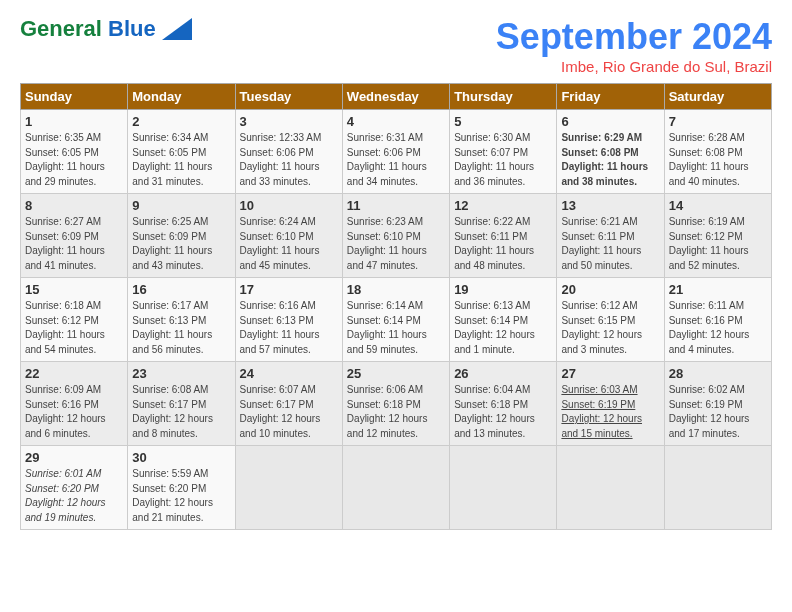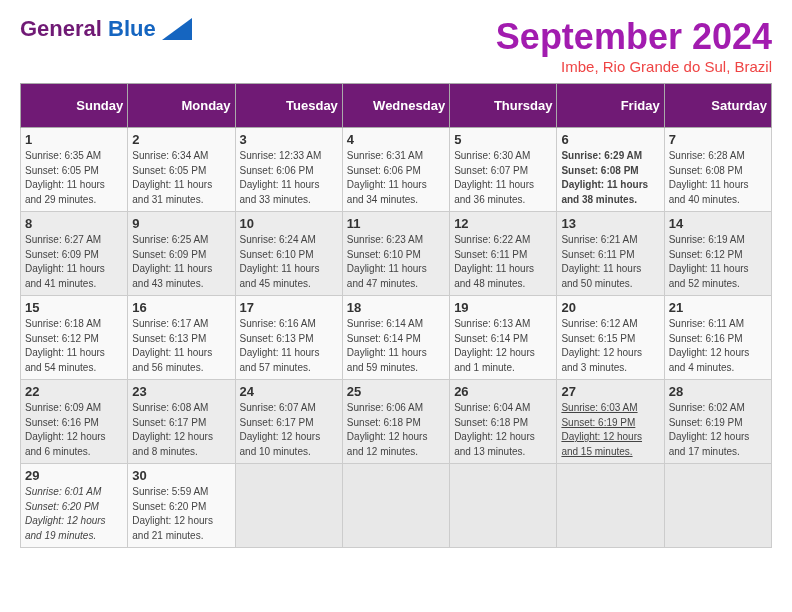--- a/index.html
+++ b/index.html
@@ -24,38 +24,38 @@
       display: flex;
       flex-direction: column;
       align-items: flex-start;
     }
     .title-block {
       text-align: right;
     }
     .month-title {
       font-size: 36px;
       font-weight: bold;
-      color: #a21caf;
+      color: #3b82f6;
     }
     .subtitle {
       font-size: 15px;
       color: #ef4444;
     }
     table {
       width: 100%;
       border-collapse: collapse;
       table-layout: fixed;
     }
     thead tr th {
-      background-color: #701a75;
+      background-color: #a16207;
       color: #fff;
       font-size: 13px;
       font-weight: bold;
-      padding: 14px 4px;
-      text-align: right;
+      padding: 5px 4px;
+      text-align: left;
       border: 1px solid #aaa;
     }
     tbody tr td {
       border: 1px solid #ccc;
       vertical-align: top;
       padding: 4px 4px 4px 4px;
       font-size: 10.5px;
       color: #333;
       height: 82px;
     }
@@ -81,21 +81,21 @@
     }
   </style>
 </head>
 <body>
 
 <div class="container">
   <div class="header">
     <div class="logo">
       <div style="display:flex;align-items:center;gap:4px;">
         <div style="font-size:22px;font-weight:bold;color:#333;">
-          <span style="color:#701a75;">General</span>
+          <span style="color:#15803d;">General</span>
           <span style="color:#1565c0;">Blue</span>
         </div>
         <svg width="30" height="22" viewBox="0 0 30 22" style="margin-left:2px;">
           <polygon points="0,22 30,0 30,22" fill="#1565c0"></polygon>
         </svg>
       </div>
     </div>
     <div class="title-block">
       <div class="month-title">September 2024</div>
       <div class="subtitle">Imbe, Rio Grande do Sul, Brazil</div>

